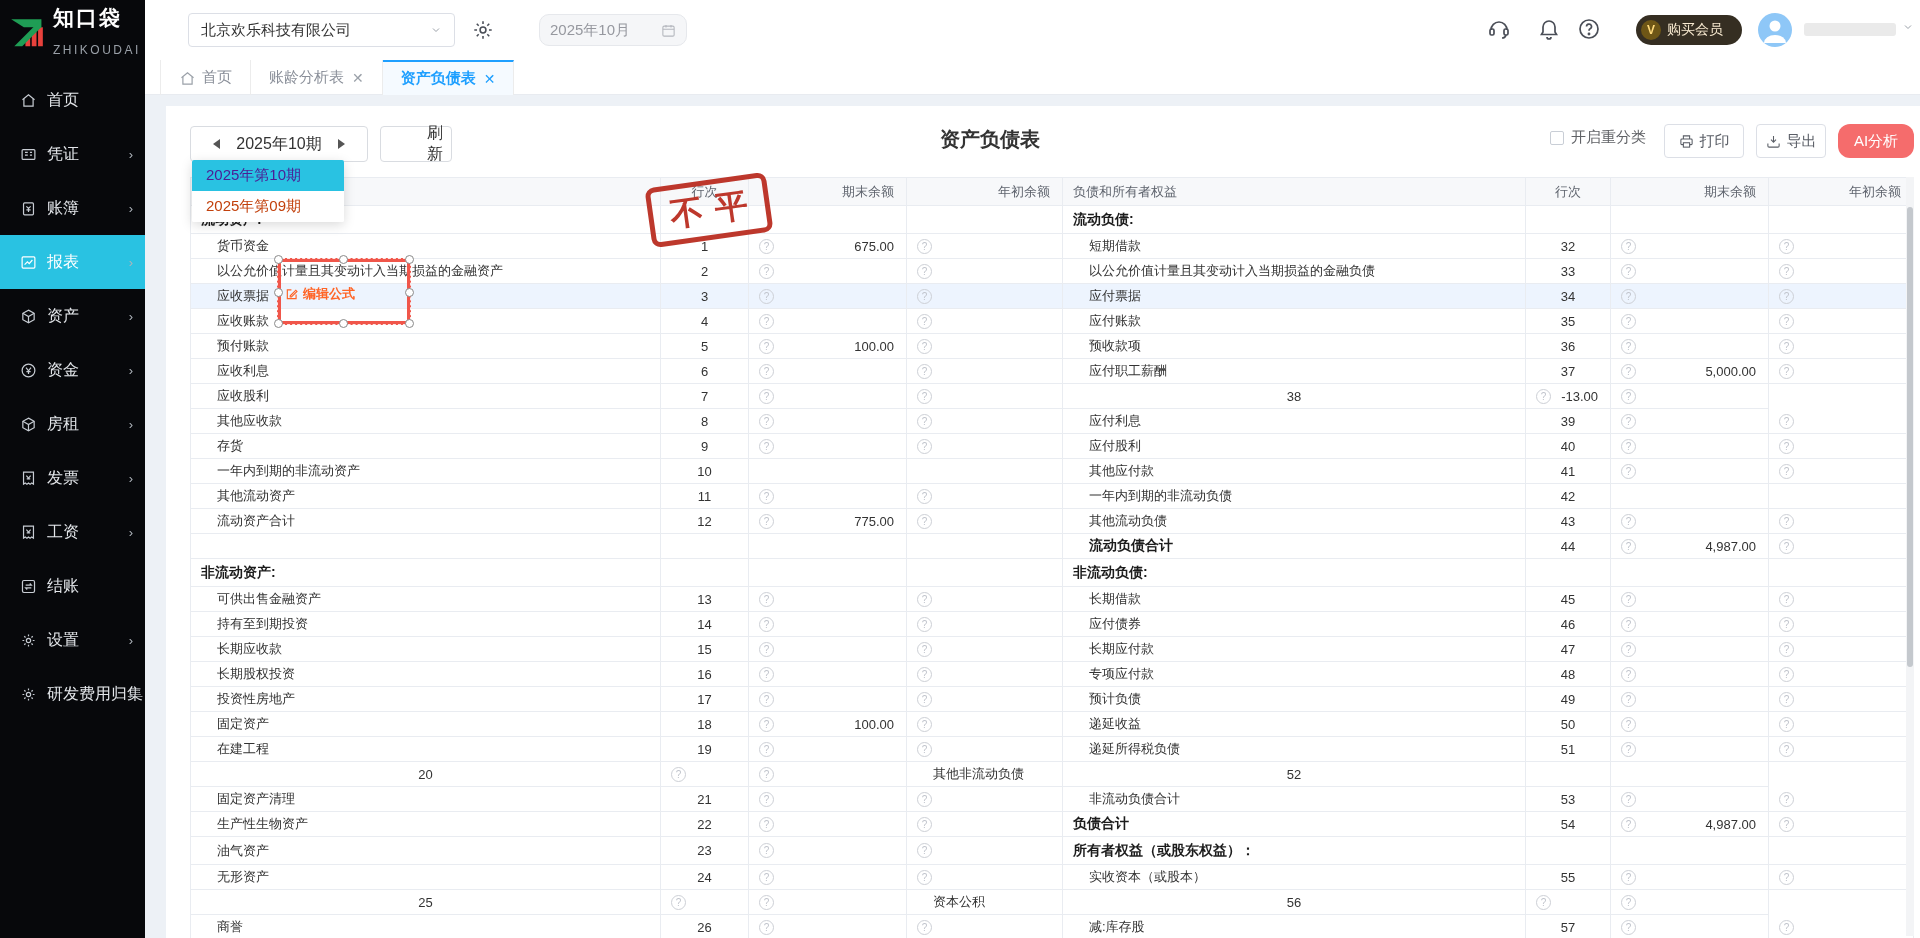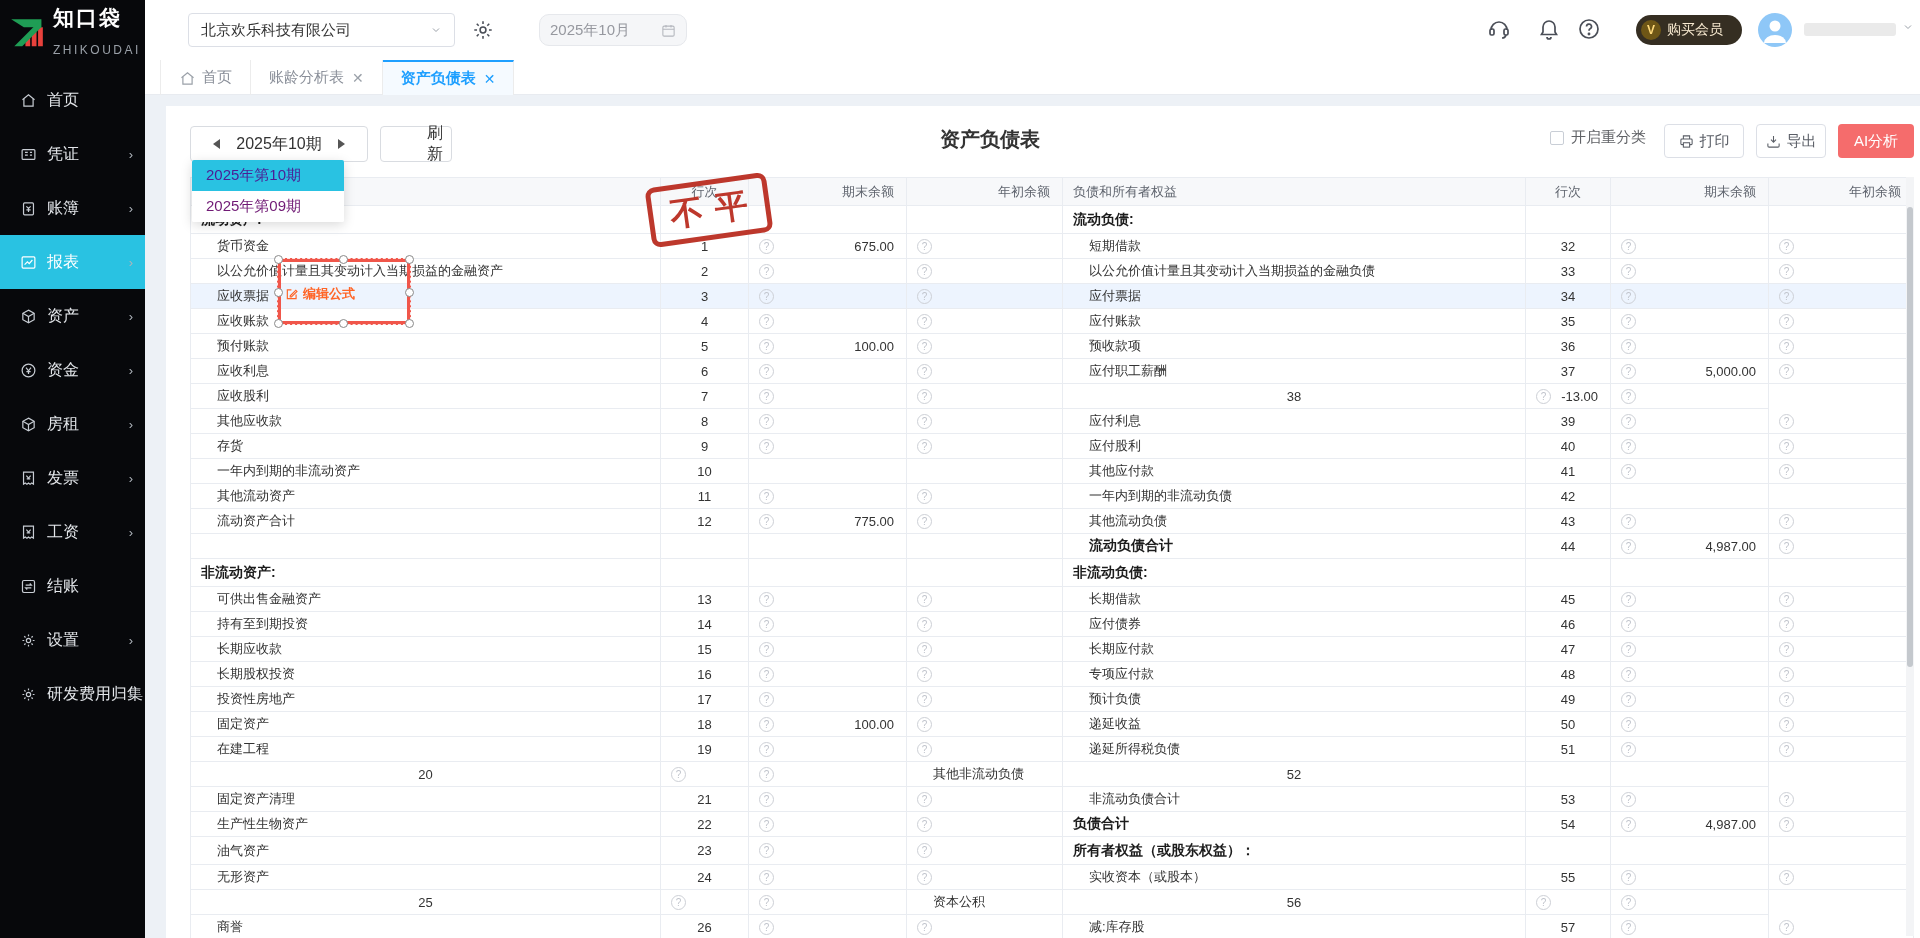--- a/index.html
+++ b/index.html
@@ -70,21 +70,21 @@
                   font-weight:bold; color:#333; }
   #reclass { position:absolute; left:1384px; top:22px; display:flex; align-items:center; gap:7px;
              font-size:15px; color:#606266; }
   #reclass .cb { width:14px; height:14px; border:1px solid #c9ced6; border-radius:2px; background:#fff; }
   .tool-btn { position:absolute; top:18px; height:34px; border:1px solid #dcdfe6; border-radius:4px;
               background:#fff; color:#5a5e66; font-size:15px; display:flex; align-items:center;
               justify-content:center; gap:6px; }
   #print-btn { left:1498px; width:80px; }
   #export-btn { left:1590px; width:70px; }
   #ai-btn { position:absolute; left:1672px; top:18px; width:76px; height:34px; background:#f56c6c;
-            border-radius:4px; color:#fff; font-size:15px; display:flex; align-items:center; justify-content:center; }
+            border-radius:12px; color:#fff; font-size:15px; display:flex; align-items:center; justify-content:center; }
   .bico { width:15px; height:15px; color:#5a5e66; }
 
   
   #bs-table { position:absolute; left:24px; top:71px; width:1723px; border-left:1px solid #e9ecf1;
               border-top:1px solid #e9ecf1; font-size:13px; color:#333; }
   .trow { display:grid; grid-template-columns:470px 88px 158px 156px 463px 85px 158px 145px; }
   .c { border-right:1px solid #e9ecf1; border-bottom:1px solid #e9ecf1; display:flex; align-items:center;
        overflow:hidden; white-space:nowrap; height:25px; }
   .hrow .c { height:28px; background:#f7f8fa; color:#5f646e; }
   .secrow .c { height:28px; }
@@ -96,21 +96,21 @@
   .amt .val { margin-left:auto; }
   .h-right { justify-content:flex-end; padding-right:12px; }
   .h-left { padding-left:10px; }
   .hl .c { background:#edf4fe; }
   .qmark { width:15px; height:15px; border:1px solid #cdd0d6; border-radius:50%; color:#c0c4cc;
            font-size:10px; display:flex; align-items:center; justify-content:center; flex:0 0 auto; }
 
   
   #period-menu { position:absolute; left:26px; top:54px; width:152px; background:#fff; z-index:20;
                  box-shadow:0 3px 12px rgba(0,0,0,.15); border-radius:2px; overflow:hidden; }
-  .pm-item { height:31px; display:flex; align-items:center; padding-left:14px; font-size:15px; color:#701a75;
+  .pm-item { height:31px; display:flex; align-items:center; padding-left:14px; font-size:15px; color:#c2410c;
              cursor:pointer; background:#fff; }
   .pm-item.selected { background:#29c2e2; color:#4c1d95; }
 
   #stamp { position:absolute; left:482px; top:74px; width:122px; height:60px; border:5px solid #b9291d;
            border-radius:9px; transform:rotate(-8deg); z-index:15; display:flex; align-items:center;
            justify-content:center; color:#b9291d; font-size:33px; font-weight:bold; letter-spacing:12px;
            padding-left:12px; opacity:.93; }
 
   #anno-box { position:absolute; left:111px; top:152px; width:134px; height:67px; border:4px solid #f0564a;
               z-index:14; }

